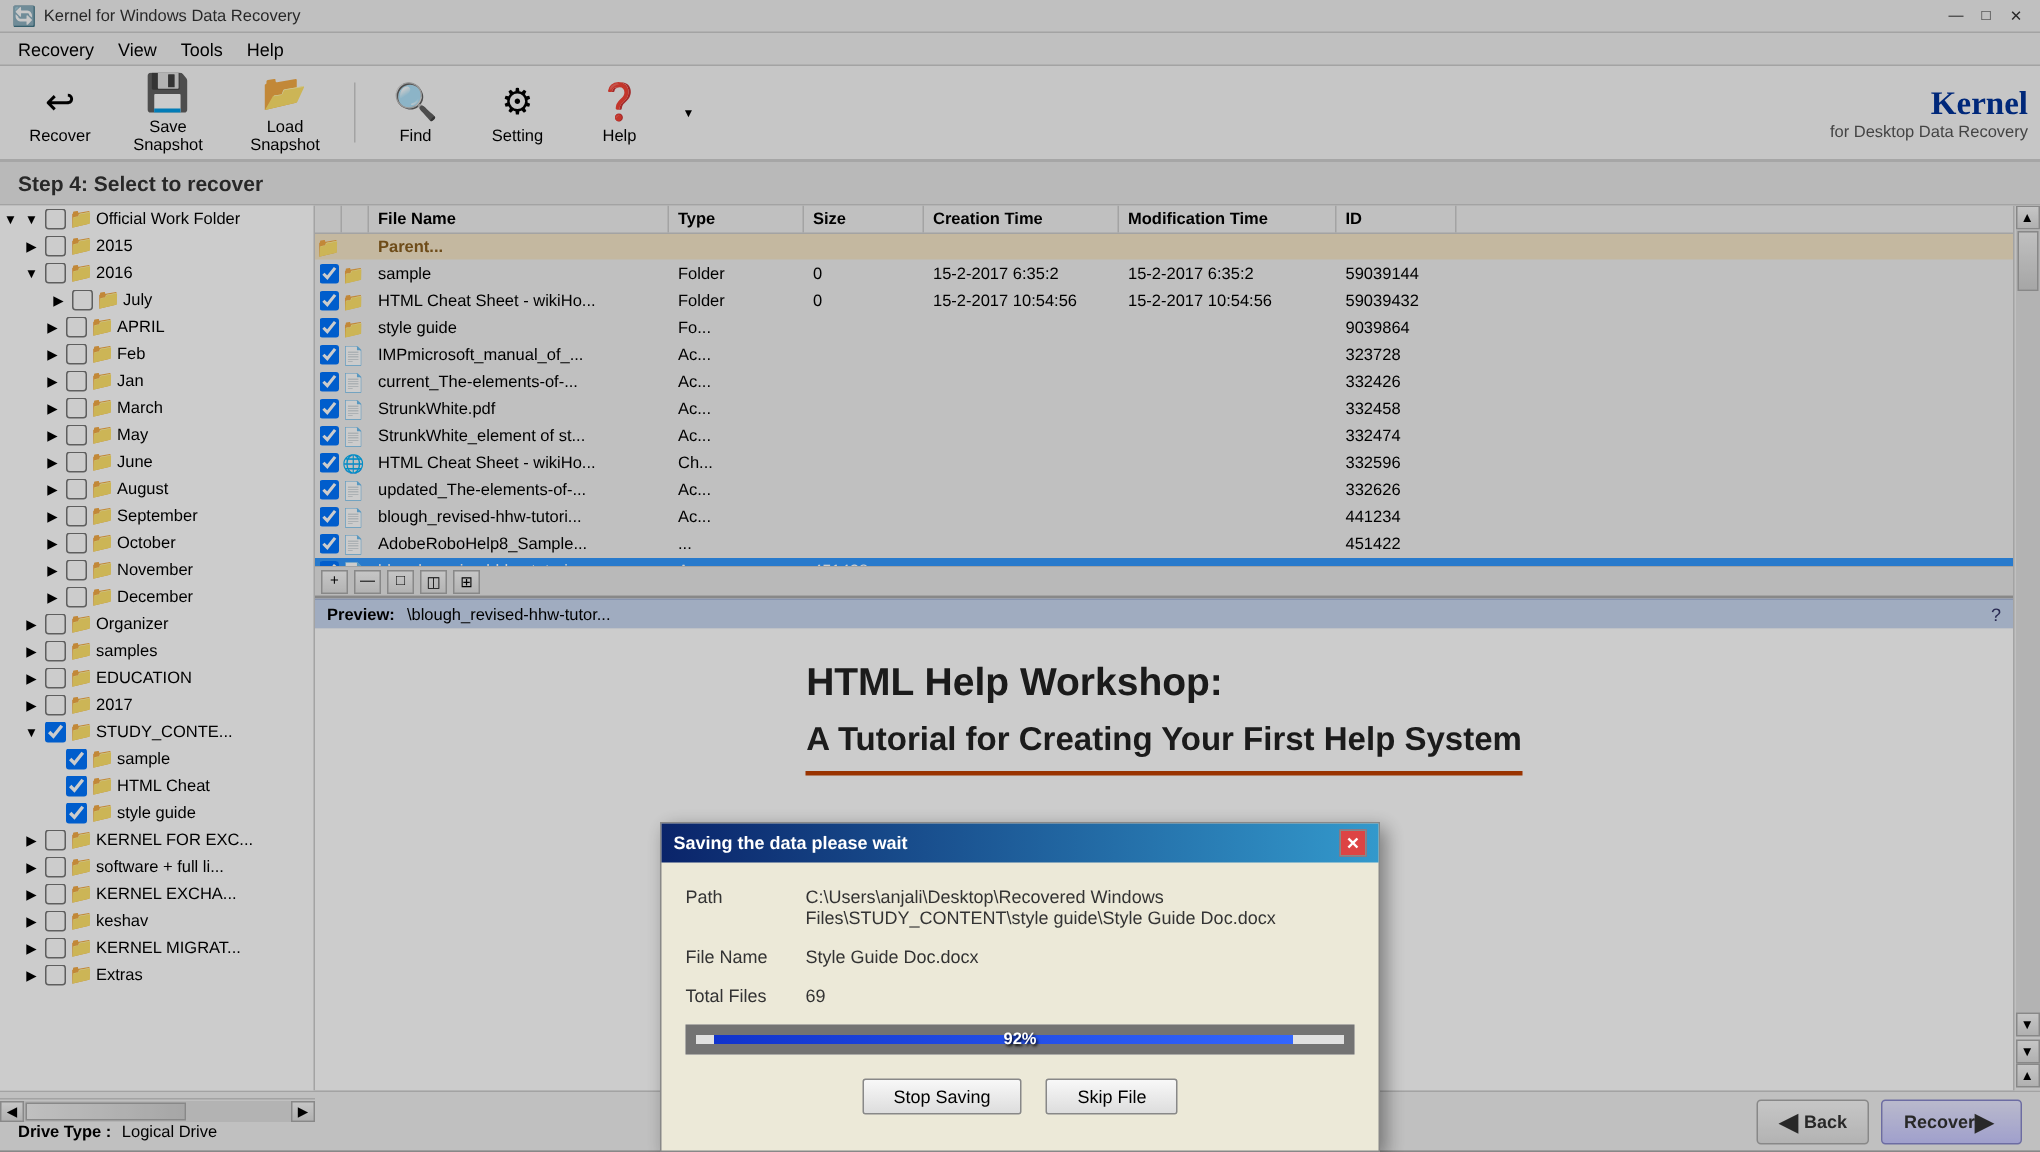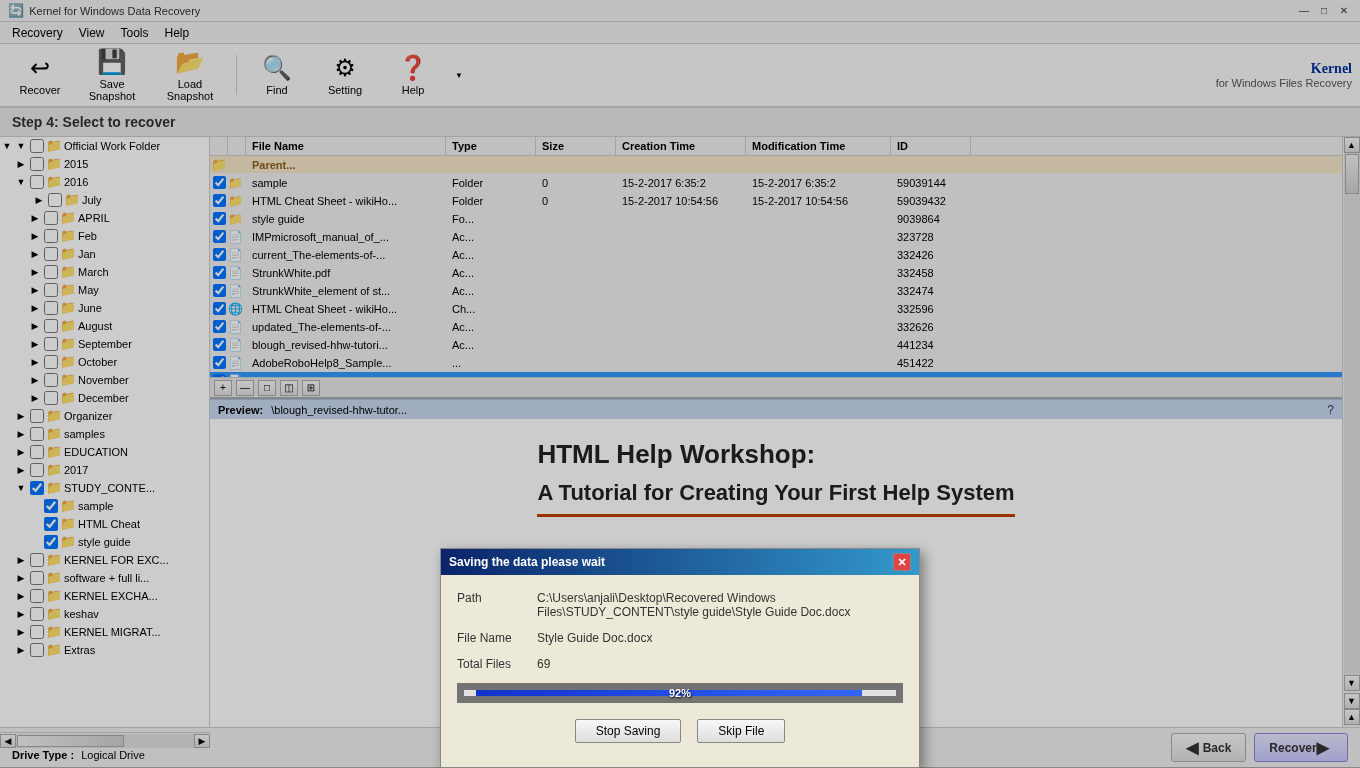--- a/index.html
+++ b/index.html
@@ -56,21 +56,21 @@
       padding: 4px;
       font-size: 11px;
       background: transparent;
     }
     .toolbar-btn .tb-icon { font-size: 24px; margin-bottom: 2px; }
     .toolbar-separator { width: 1px; height: 40px; background: #ccc; margin: 0 4px; }
     #logo-area {
       margin-left: auto;
       text-align: right;
     }
-    #logo-area .logo-kernel { font-size: 14px; font-weight: bold; color: #003399; font-family: Georgia, serif; }
+    #logo-area .logo-kernel { font-size: 22px; font-weight: bold; color: #003399; font-family: Georgia, serif; }
     #logo-area .logo-sub { font-size: 11px; color: #555; }
 
     
     #step-header {
       background: #e8e8e8;
       padding: 6px 12px;
       font-size: 14px;
       font-weight: bold;
       color: #333;
       border-bottom: 1px solid #ccc;
@@ -402,21 +402,21 @@
   </button>
   <button class="toolbar-btn">
     <span class="tb-icon">❓</span>
     <span>Help</span>
   </button>
   <button class="toolbar-btn" style="width:20px;">
     <span class="tb-dropdown">▼</span>
   </button>
   <div id="logo-area">
     <div class="logo-kernel">Kernel</div>
-    <div class="logo-sub">for Windows Files Recovery</div>
+    <div class="logo-sub">for Desktop Data Recovery</div>
   </div>
 </div>
 
 <div id="step-header">
   <span>Step 4: Select to recover</span>
 </div>
 
 <div id="main-content">
 
   <div id="tree-panel">

